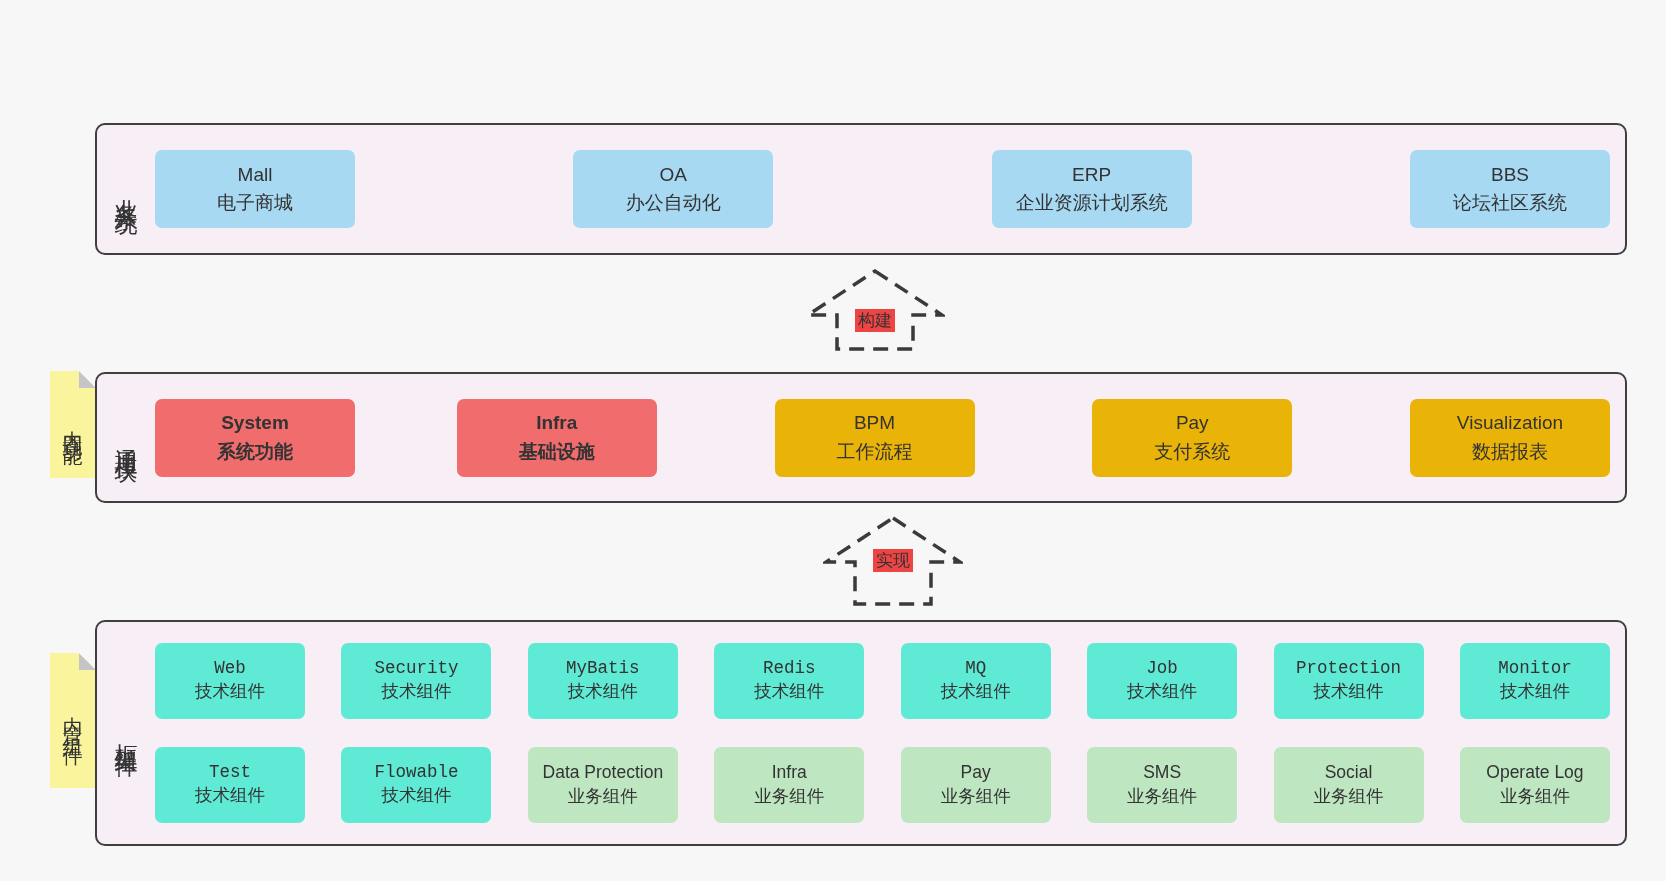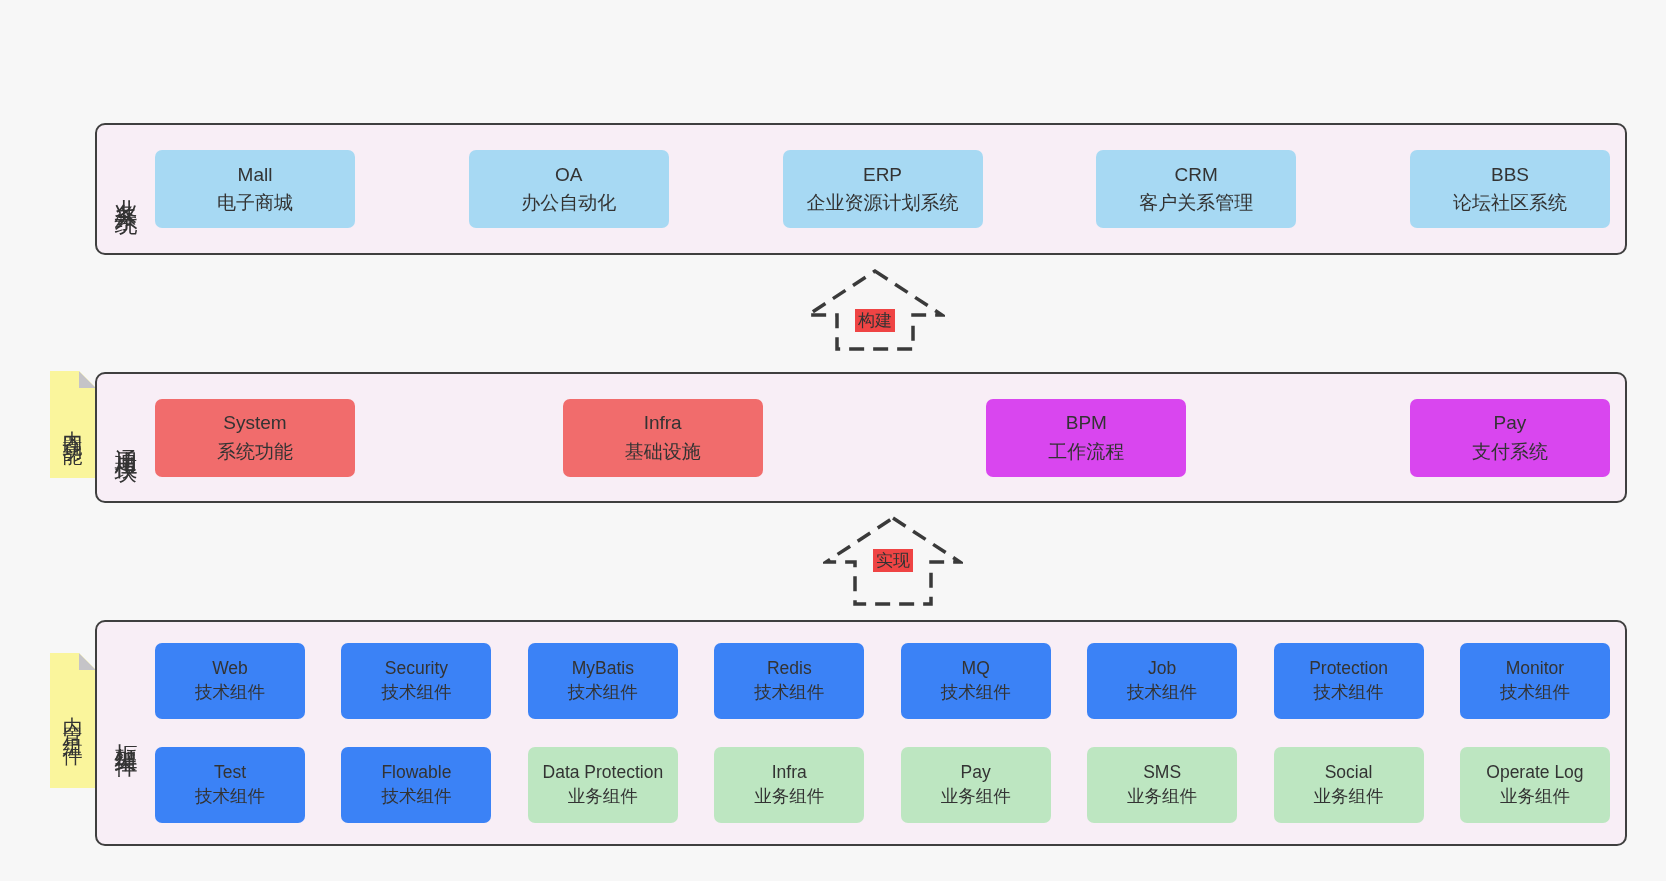--- a/index.html
+++ b/index.html
@@ -25,23 +25,23 @@
   .rows{flex:1;display:flex;flex-direction:column;justify-content:center;gap:28px;padding-right:15px;}
   .row{display:flex;justify-content:space-between;}
   .node{
     border-radius:7px;display:flex;flex-direction:column;align-items:center;justify-content:center;
     text-align:center;box-sizing:border-box;padding:2px 8px;
   }
   .node-wide{width:200px;height:78px;font-size:19px;line-height:1.5;}
   .node-sm{width:150px;height:76px;font-size:17.5px;line-height:1.35;}
   .node-sm .en{max-width:122px;}
   .blue{background:#a7d9f3;}
-  .red{background:#f16c6c;}
-  .pink{background:#d946ef;margin-left:16px;}
-  .green{background:#3b82f6;}
+  .red{background:#f16c6c;font-weight:bold;}
+  .pink{background:#eab308;margin-left:16px;}
+  .green{background:#5eead4;font-family:Liberation Mono, monospace;}
   .lightgreen{background:#bde6c1;}
   
   .sticky{
     position:absolute;width:46px;background:#faf59c;
     display:flex;align-items:center;justify-content:center;
     clip-path:polygon(0 0,calc(100% - 17px) 0,100% 17px,100% 100%,0 100%);
   }
   .sticky::after{
     content:'';position:absolute;top:0;right:0;width:17px;height:17px;
     background:#c5c4c8;clip-path:polygon(0 0,100% 100%,0 100%);
@@ -88,24 +88,20 @@
     </div>
     <div class="node node-wide blue">
       <span class="en">OA</span>
       <span class="zh">办公自动化</span>
     </div>
     <div class="node node-wide blue">
       <span class="en">ERP</span>
       <span class="zh">企业资源计划系统</span>
     </div>
     <div class="node node-wide blue">
-      <span class="en">CRM</span>
-      <span class="zh">客户关系管理</span>
-    </div>
-    <div class="node node-wide blue">
       <span class="en">BBS</span>
       <span class="zh">论坛社区系统</span>
     </div>
   </div>
 </div>
 
 <div class="arrow" id="arrow-build">
   <svg width="140" height="84" viewBox="0 0 140 84">
     <polygon points="70,3 137,47 108,47 108,81 32,81 32,47 3,47"></polygon>
   </svg>
@@ -126,20 +122,24 @@
       <span class="zh">基础设施</span>
     </div>
     <div class="node node-wide pink">
       <span class="en">BPM</span>
       <span class="zh">工作流程</span>
     </div>
     <div class="node node-wide pink">
       <span class="en">Pay</span>
       <span class="zh">支付系统</span>
     </div>
+    <div class="node node-wide pink">
+      <span class="en">Visualization</span>
+      <span class="zh">数据报表</span>
+    </div>
   </div>
 </div>
 
 <div class="arrow" id="arrow-impl">
   <svg width="140" height="92" viewBox="0 0 140 92">
     <polygon points="70,3 137,47 108,47 108,89 32,89 32,47 3,47"></polygon>
   </svg>
   <span class="arrow-label">实现</span>
 </div>
 

